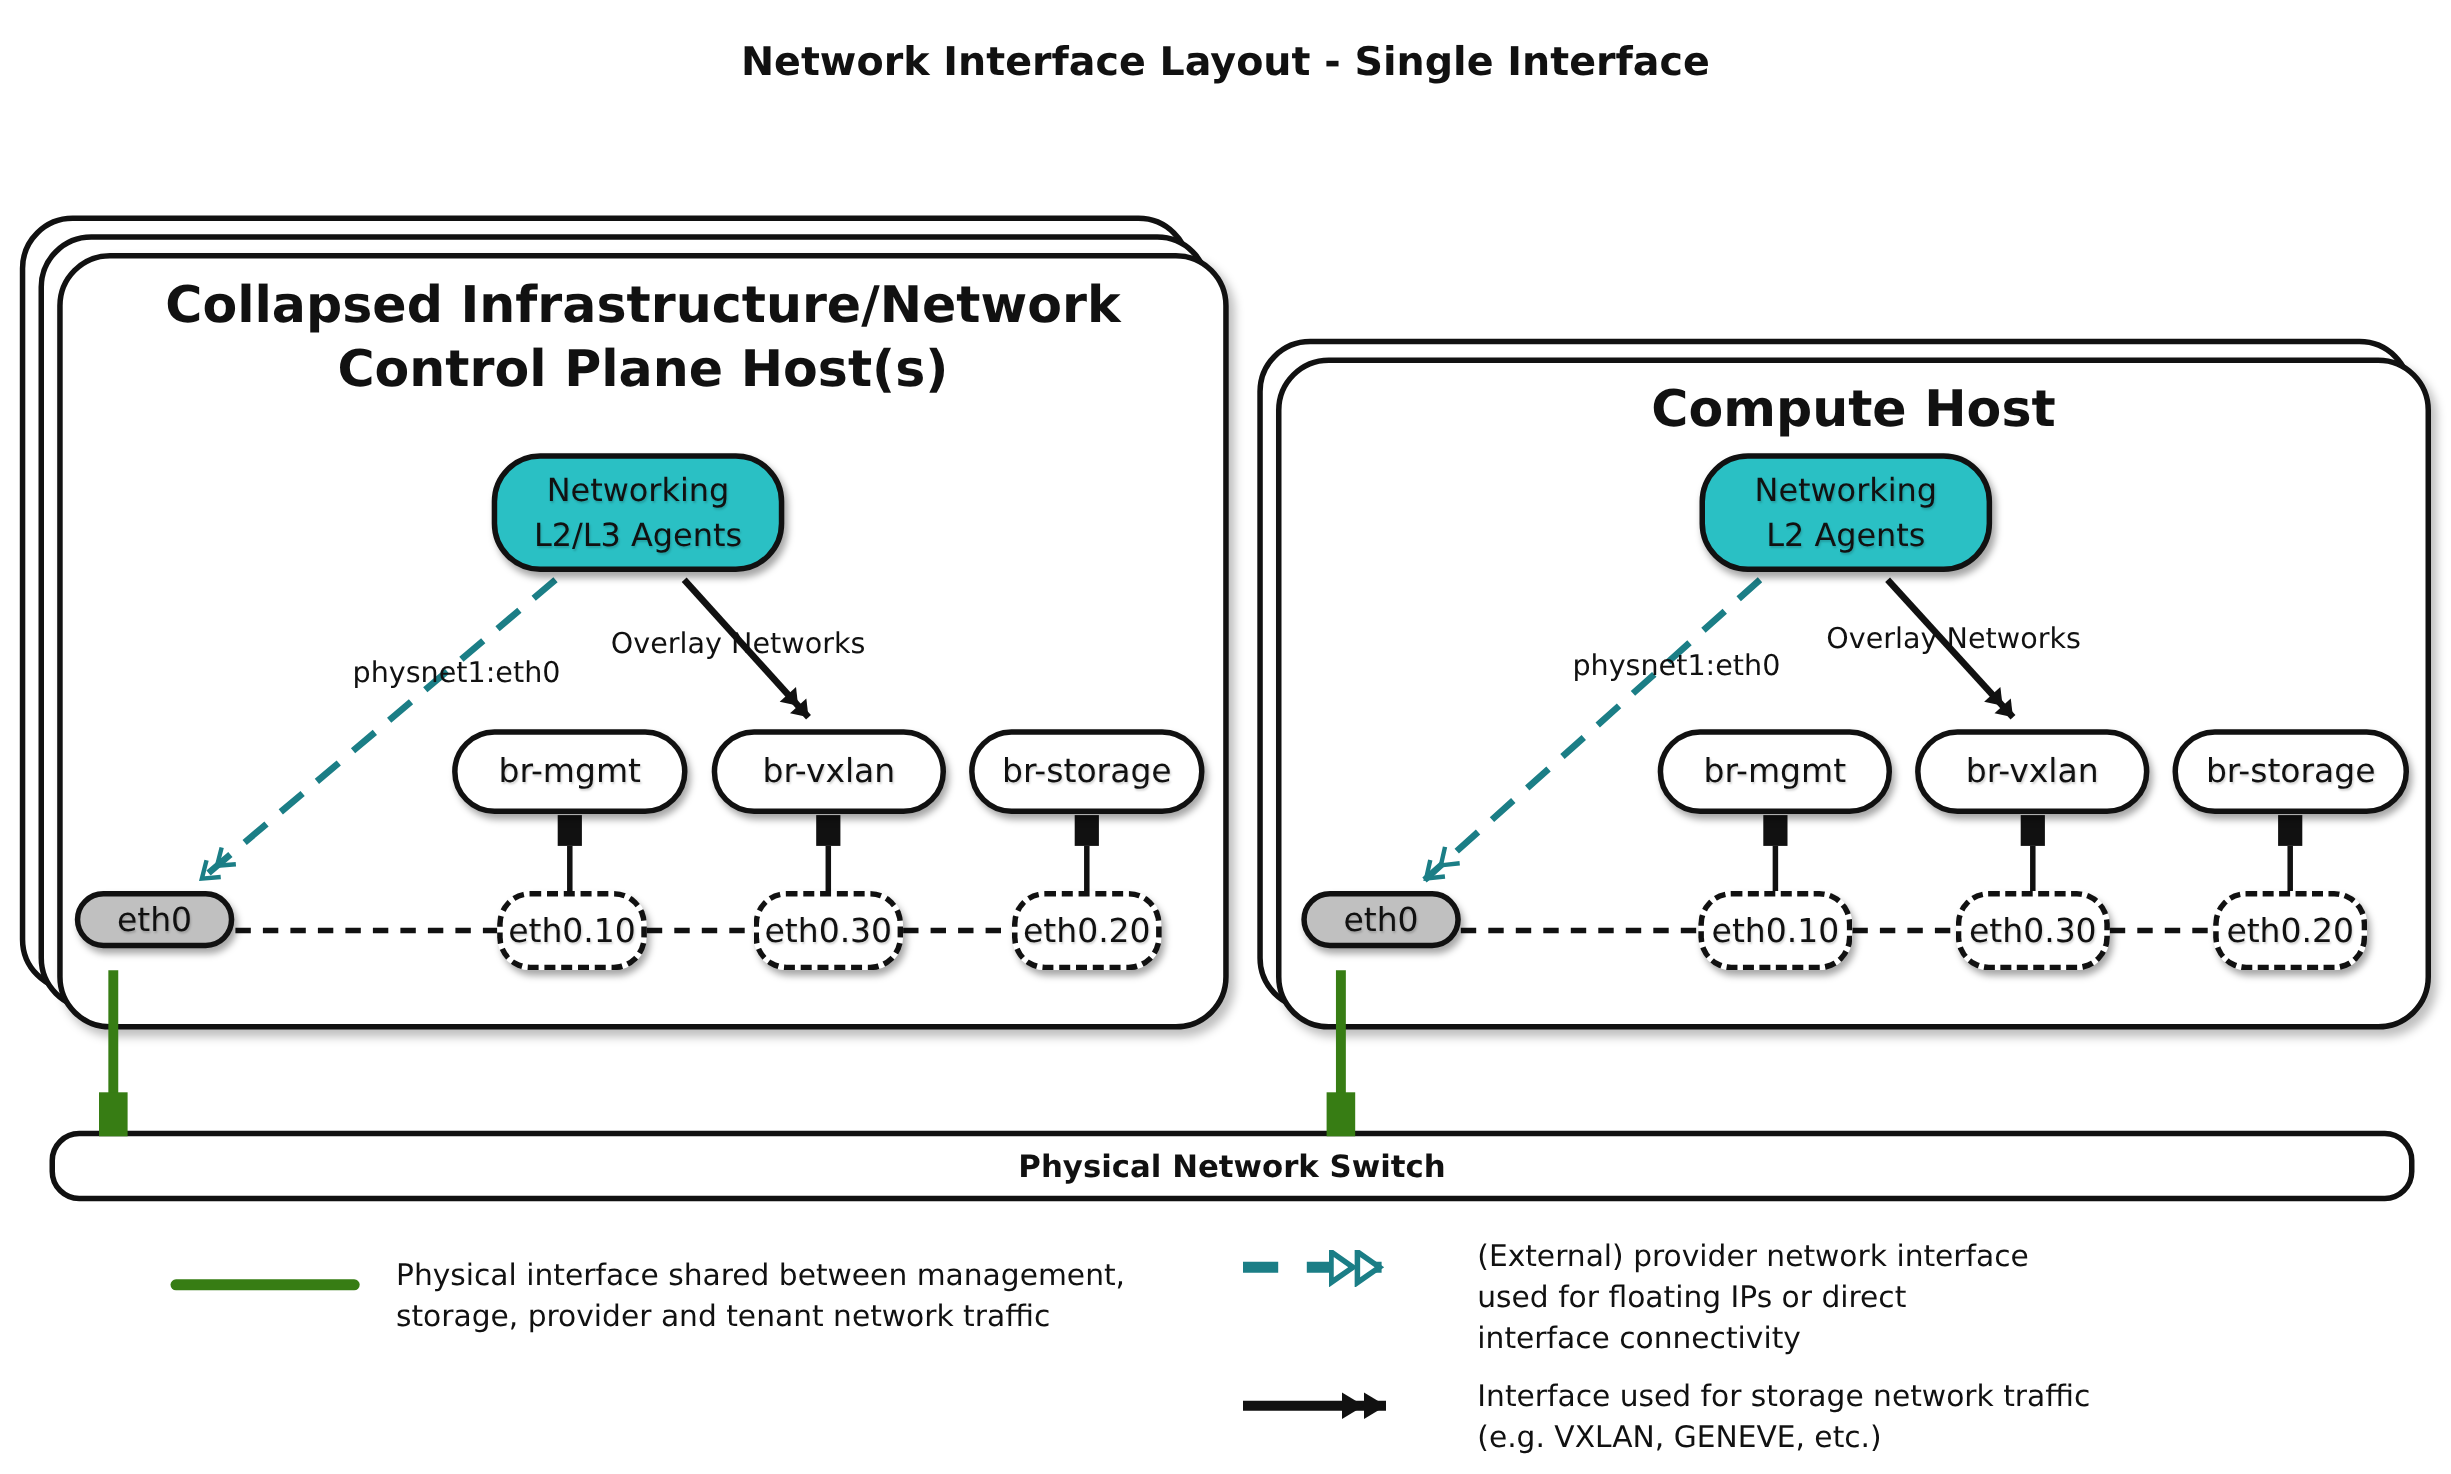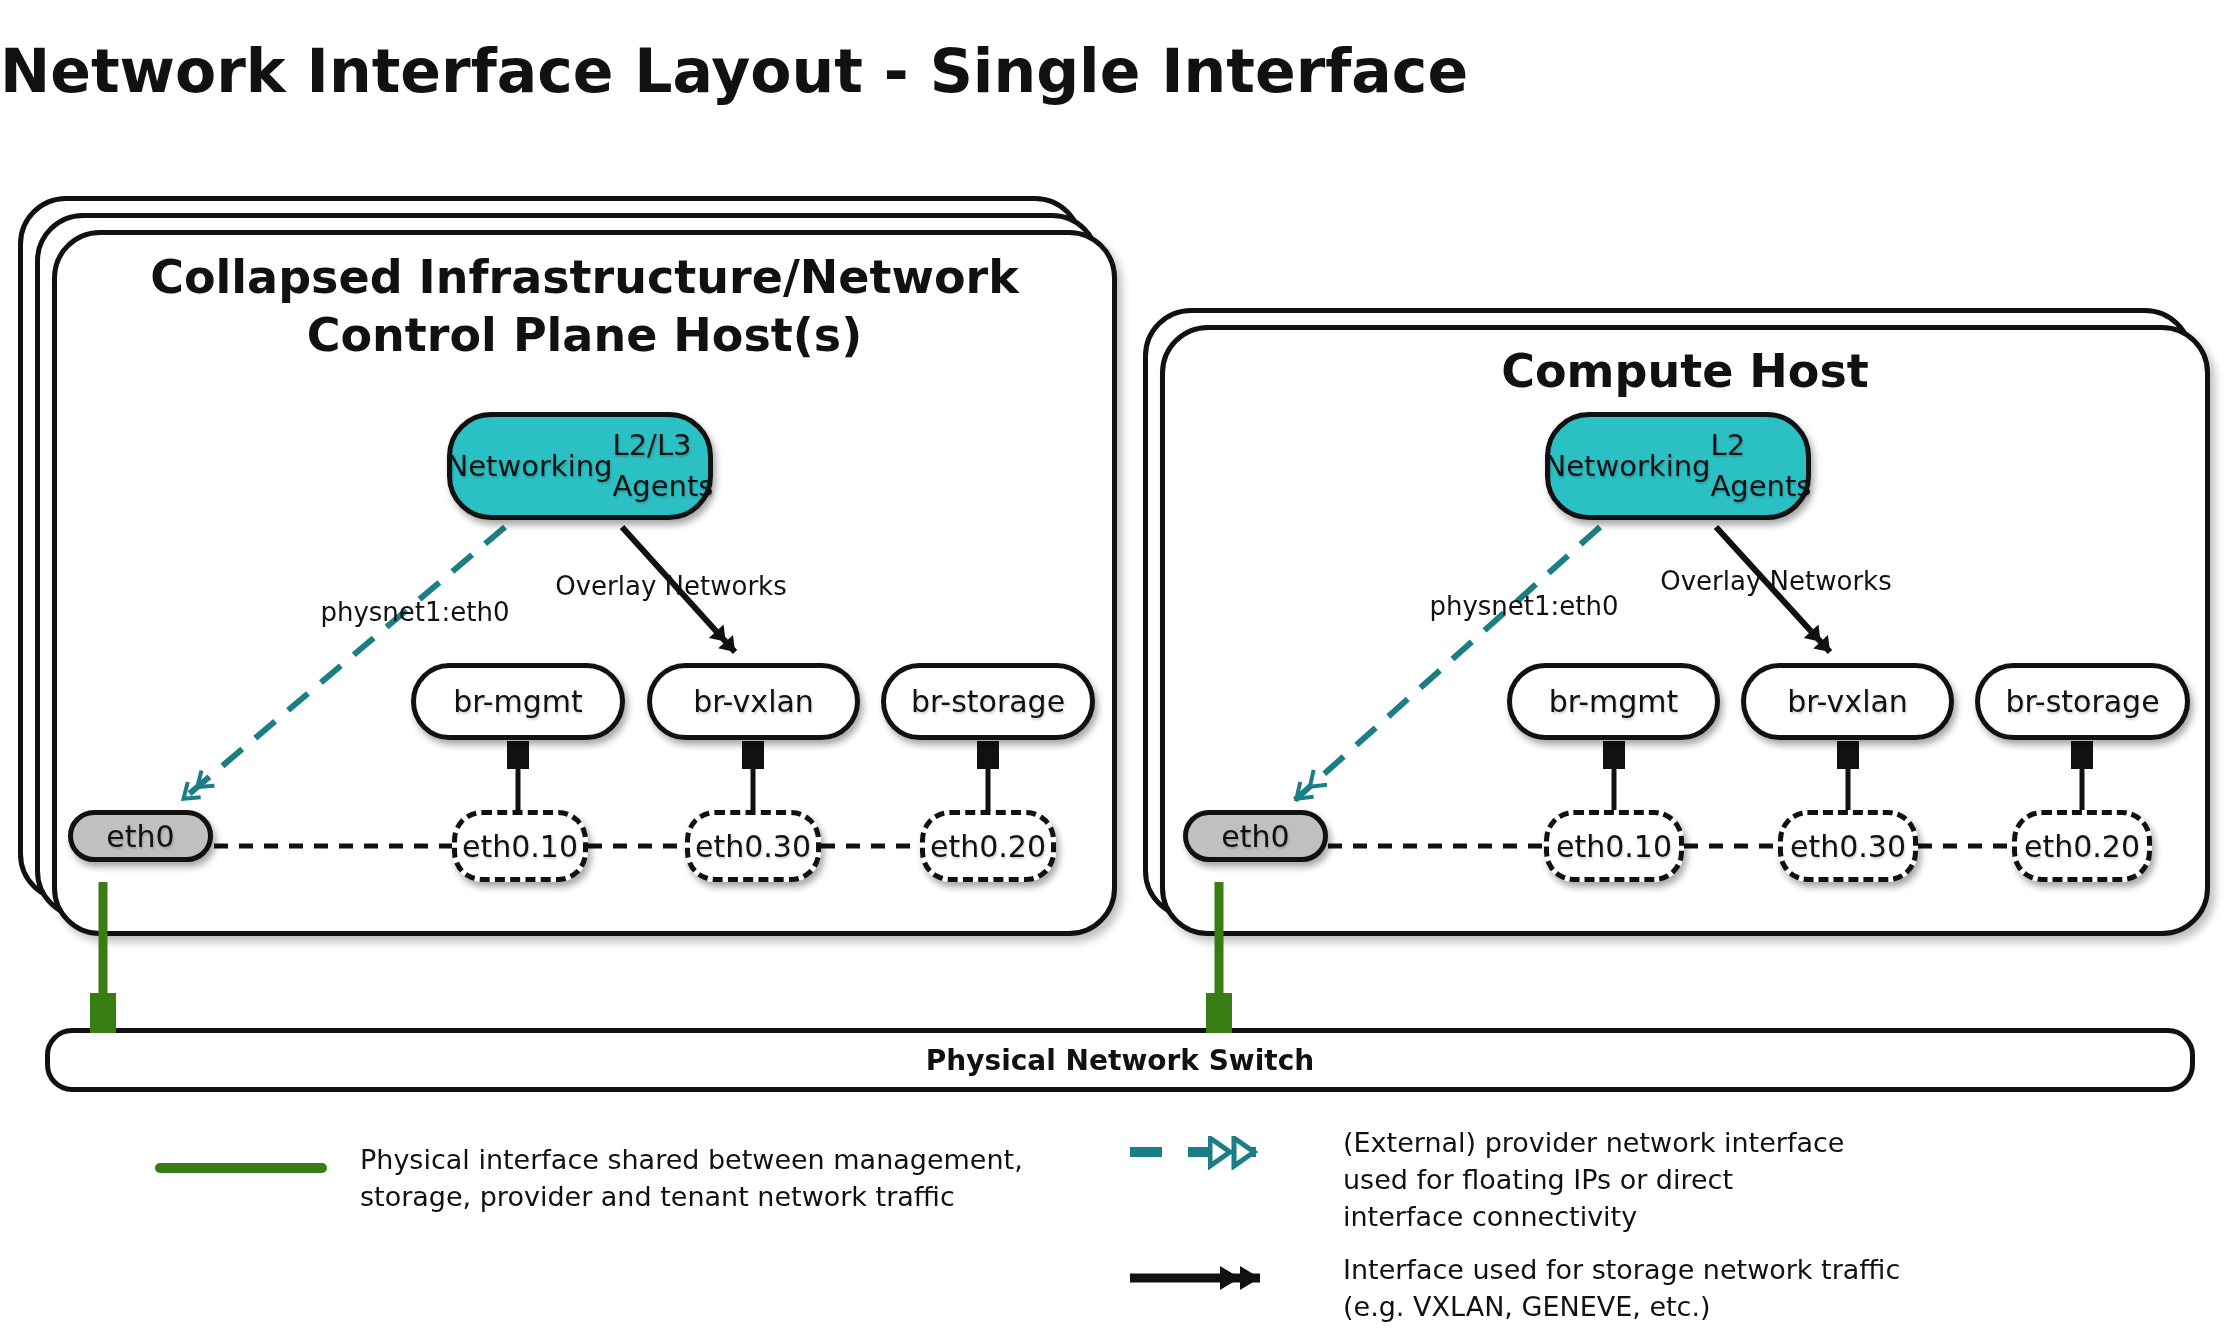--- a/index.html
+++ b/index.html
@@ -1,28 +1,28 @@
 <!DOCTYPE html>
 <html><head>
 <meta charset="utf-8">
 <style>
   * { box-sizing: border-box; margin: 0; padding: 0; }
   body { background:#fff; }
   .canvas { position:relative; width:2228px; height:1340px; background:#fff;
             font-family:"DejaVu Sans", sans-serif; color:#111; overflow:hidden; }
-  .title { position:absolute; top:36px; left:0; width:100%; 
-           font-size:60px; font-weight:800; z-index:3; }
+  .title { position:absolute; top:36px; left:0; width:100%; text-align:center;
+           font-size:36px; font-weight:800; z-index:3; }
   .card { position:absolute; background:#fff; border:5px solid #111; border-radius:48px; z-index:1; }
   .card.front { box-shadow:5px 6px 9px rgba(0,0,0,.25); }
   .host-title { position:absolute; text-align:center; font-weight:bold; font-size:46px;
                 line-height:58px; z-index:3; }
   .node { position:absolute; display:flex; align-items:center; justify-content:center;
           border:5px solid #111; background:#fff; z-index:3; font-size:30px;
           box-shadow:3px 5px 7px rgba(0,0,0,.35); text-shadow:1px 2px 2px rgba(0,0,0,.18); }
-  .agent { border-radius:44px; background:#2ac0c4; flex-direction:row; font-size:29px; line-height:41px; }
+  .agent { border-radius:44px; background:#2ac0c4; flex-direction:column; font-size:29px; line-height:41px; }
   .bridge { border-radius:39px; height:77px; }
   .vlan { border-radius:30px; height:72px; border-style:dashed; }
   .eth { border-radius:36px; height:52px; background:#c0c0c0; }
   .edge-label { position:absolute; font-size:26px; z-index:3; text-align:center; width:240px; }
   .switch { position:absolute; left:45px; top:1028px; width:2150px; height:64px;
             border:5px solid #111; border-radius:27px; background:#fff; z-index:1;
             display:flex; align-items:center; justify-content:center; font-size:28px; font-weight:bold; }
   .legend-text { position:absolute; font-size:27px; line-height:37px; z-index:3; }
   .wires { position:absolute; left:0; top:0; z-index:2; }
 </style>

